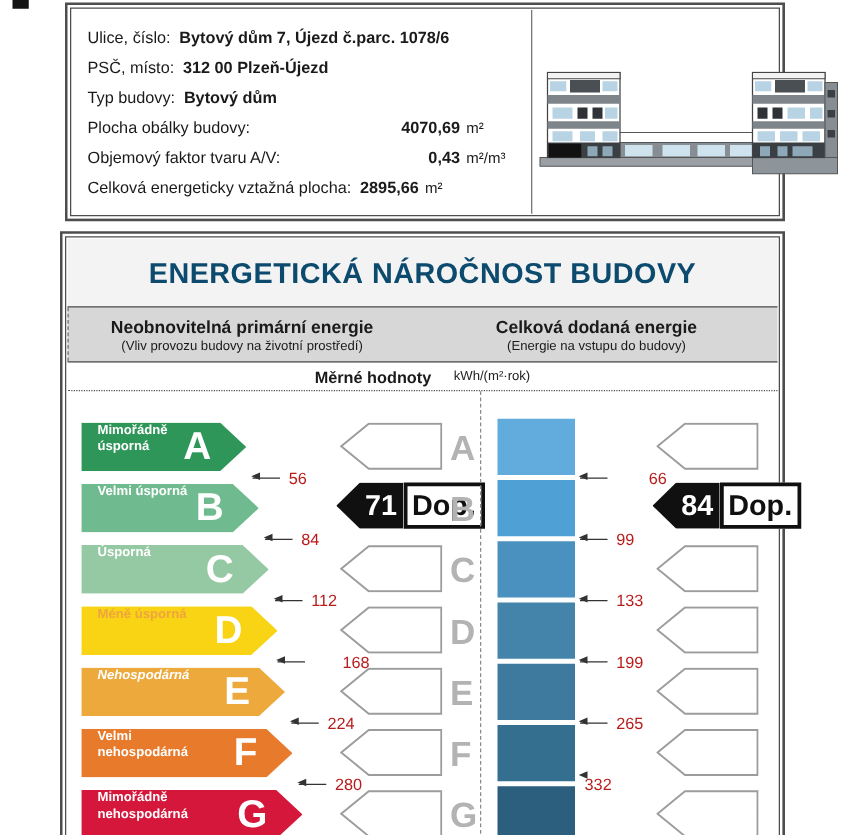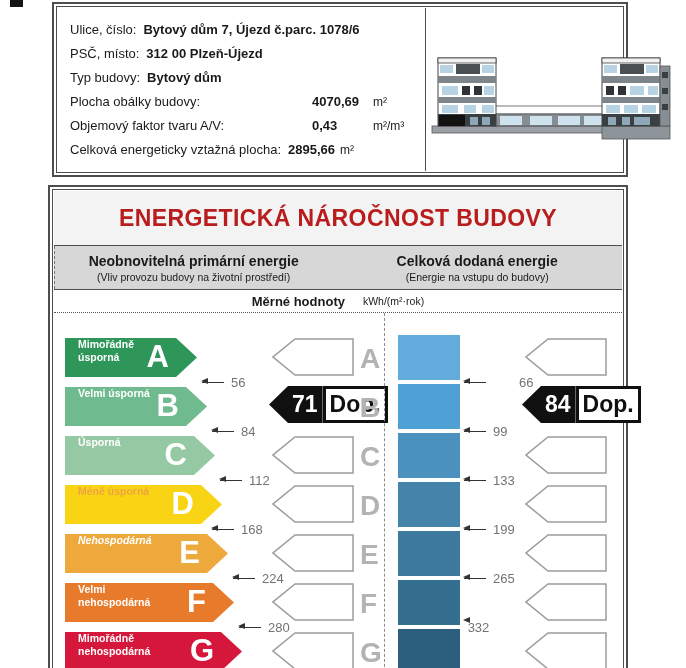--- a/index.html
+++ b/index.html
@@ -19,30 +19,30 @@
 
   
   .top-box{position:absolute;left:52px;top:2px;width:576px;height:175px;background:#fff}
   .top-inner{position:absolute;inset:4px;display:flex}
   .info-cell{width:368px;border-right:1px solid #4d4d4d;box-sizing:border-box;padding:14px 8px 0 12px}
   .irow{display:flex;align-items:baseline;font-size:13px;margin-bottom:9px;white-space:nowrap}
   .ilabel{margin-right:7px}
   .inum{font-weight:700}
   .iunit{margin-left:5px;font-size:12px}
   .spread .ilabel{flex:1}
-  .spread .inum{min-width:56px;text-align:left}
+  .spread .inum{min-width:56px;text-align:right}
   .spread .iunit{min-width:44px}
   .bldg-cell{flex:1;position:relative;background:#fff}
   .bldg-cell svg{position:absolute;left:0;top:0}
 
   
   .cert-box{position:absolute;left:48px;top:185px;width:580px;height:520px;background:#fff}
   .cert-inner{position:absolute;inset:4px}
   .cert-title{height:54px;background:#f3f3f3;display:flex;align-items:center;justify-content:center;
-    font-size:23px;font-weight:900;letter-spacing:.4px;color:#b91c1c}
+    font-size:23px;font-weight:900;letter-spacing:.4px;color:#0c4a6e}
   .col-heads{height:45px;background:#d7d7d7;border-top:1px solid #4d4d4d;border-bottom:1px solid #4d4d4d;
     display:flex;text-align:center;box-sizing:border-box}
   .col{width:51%;display:flex;flex-direction:column;justify-content:center;box-sizing:border-box}
   .col.right{width:49%;border-left:1px dashed #6f6f6f}
   .col-title{font-size:14px;font-weight:700}
   .col-sub{font-size:10.5px;margin-top:2px}
   .units-row{height:23px;display:flex;align-items:center;justify-content:center;gap:18px;
     border-bottom:1px dotted #555;box-sizing:border-box}
   .units-h{font-size:13px;font-weight:700}
   .units-u{font-size:10.5px;color:#222}
@@ -59,21 +59,21 @@
   .c-letter{position:absolute;right:28px;top:50%;transform:translateY(-52%);font-size:31px;font-weight:800}
 
   .o-arrow{position:absolute;top:5px;line-height:0}
   .half-l .o-arrow{left:218px}
   .half-r .o-arrow{left:140px}
   .g-letter{position:absolute;left:306px;top:50%;transform:translateY(-47%);
     font-size:28px;font-weight:800;color:#b3b3b3}
 
   .bar{position:absolute;left:13px;top:2px;width:62px;height:45px}
 
-  .thresh{position:absolute;display:flex;align-items:center;height:14px;font-size:13px;color:#737373}
+  .thresh{position:absolute;display:flex;align-items:center;height:14px;font-size:13px;color:#b91c1c}
   .half-r .thresh{left:79px}
   .tline{width:22px;height:1px;background:#333;position:relative;margin-right:7px}
   .tline::before{content:"";position:absolute;left:-1px;top:-3.5px;
     border-right:7px solid #333;border-top:3.5px solid transparent;border-bottom:3.5px solid transparent}
 
   .dop{position:absolute;top:4px;display:flex;height:37px;align-items:stretch}
   .half-l .dop{left:215px}
   .half-r .dop{left:137px}
   .dop-val{background:#101010;color:#fff;font-weight:700;font-size:23px;
     padding:0 5px 0 23px;display:flex;align-items:center;
@@ -275,21 +275,21 @@
             <span class="tnum">56</span>
           </div>
           <div class="thresh" style="top: 111px; left: 158px;">
             <span class="tline"></span>
             <span class="tnum">84</span>
           </div>
           <div class="thresh" style="top: 160px; left: 166px;">
             <span class="tline"></span>
             <span class="tnum">112</span>
           </div>
-          <div class="thresh" style="top: 209px; left: 158px;">
+          <div class="thresh" style="top: 209px; left: 168px; gap: 23px;">
             <span class="tline"></span>
             <span class="tnum">168</span>
           </div>
           <div class="thresh" style="top: 258px; left: 179px;">
             <span class="tline"></span>
             <span class="tnum">224</span>
           </div>
           <div class="thresh" style="top: 307px; left: 185px;">
             <span class="tline"></span>
             <span class="tnum">280</span>

